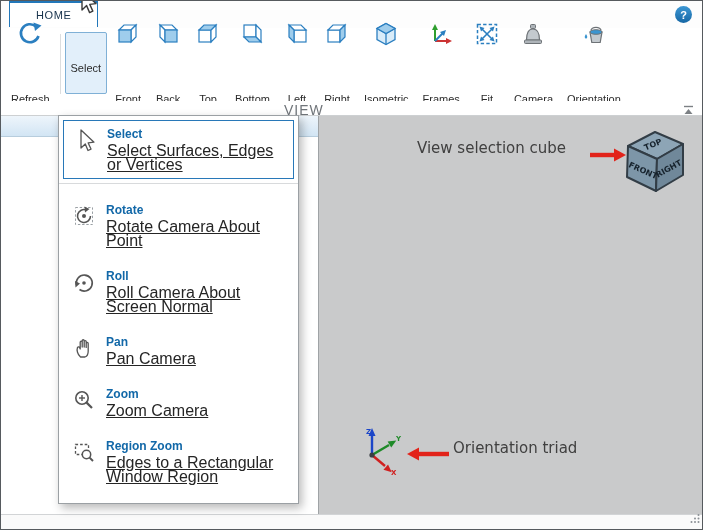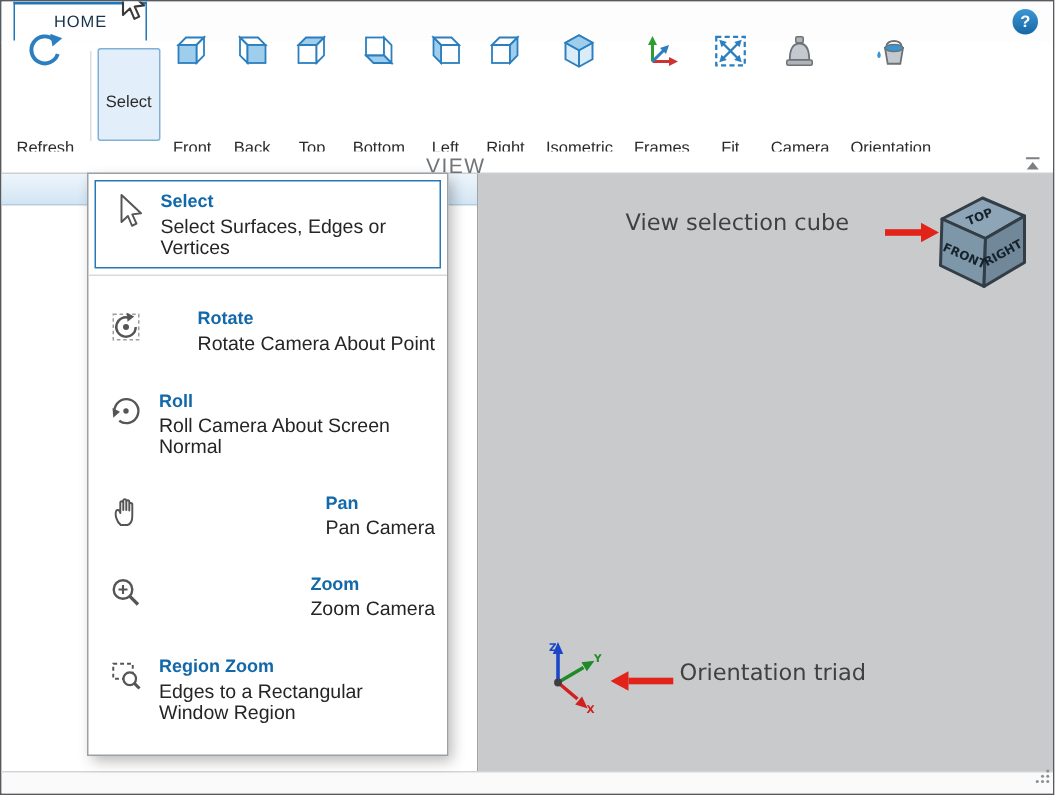--- a/index.html
+++ b/index.html
@@ -50,24 +50,24 @@
   .dropdown{
     position:absolute;left:57px;top:114px;width:241px;height:389px;box-sizing:border-box;
     background:#fff;border:1px solid #9ba0a4;box-shadow:3px 4px 9px rgba(0,0,0,.28);
     z-index:20;display:flex;flex-direction:column;
   }
   .dd-selected{
     margin:4px;border:1px solid #2878b8;display:flex;align-items:flex-start;gap:9px;padding:6px 8px;background:#fff;cursor:pointer;
   }
   .dd-sep{height:1px;background:#d8dadc;}
   .dd-rest{flex:1;display:flex;flex-direction:column;justify-content:space-evenly;padding:2px 0;}
-  .dd-item{display:flex;align-items:flex-start;gap:9px;padding:4px 8px 4px 12px;cursor:pointer;justify-content:space-between;}
+  .dd-item{display:flex;align-items:flex-start;gap:9px;padding:4px 8px 4px 12px;cursor:pointer;}
   .dd-icon{width:26px;display:flex;justify-content:center;flex:none;margin-top:1px;}
   .dd-title{display:block;font-size:12px;font-weight:bold;color:#1268a8;line-height:15px;}
-  .dd-sub{display:block;font-size:13px;color:#252525;line-height:14px;margin-top:2px;}
+  .dd-sub{display:block;font-size:16px;color:#252525;line-height:14px;margin-top:2px;text-decoration:underline;}
 </style>
 </head>
 <body>
 
 <div class="win">
 
   <div class="tabbar">
     <div class="tab">HOME</div>
     <div class="helpbtn">?</div>
   </div>

